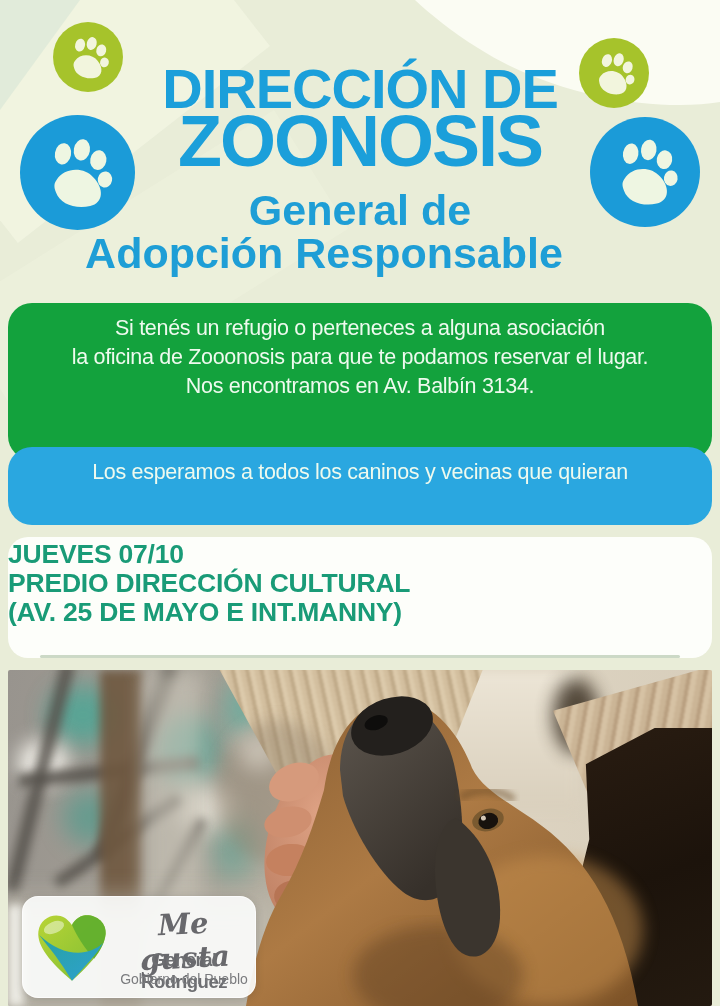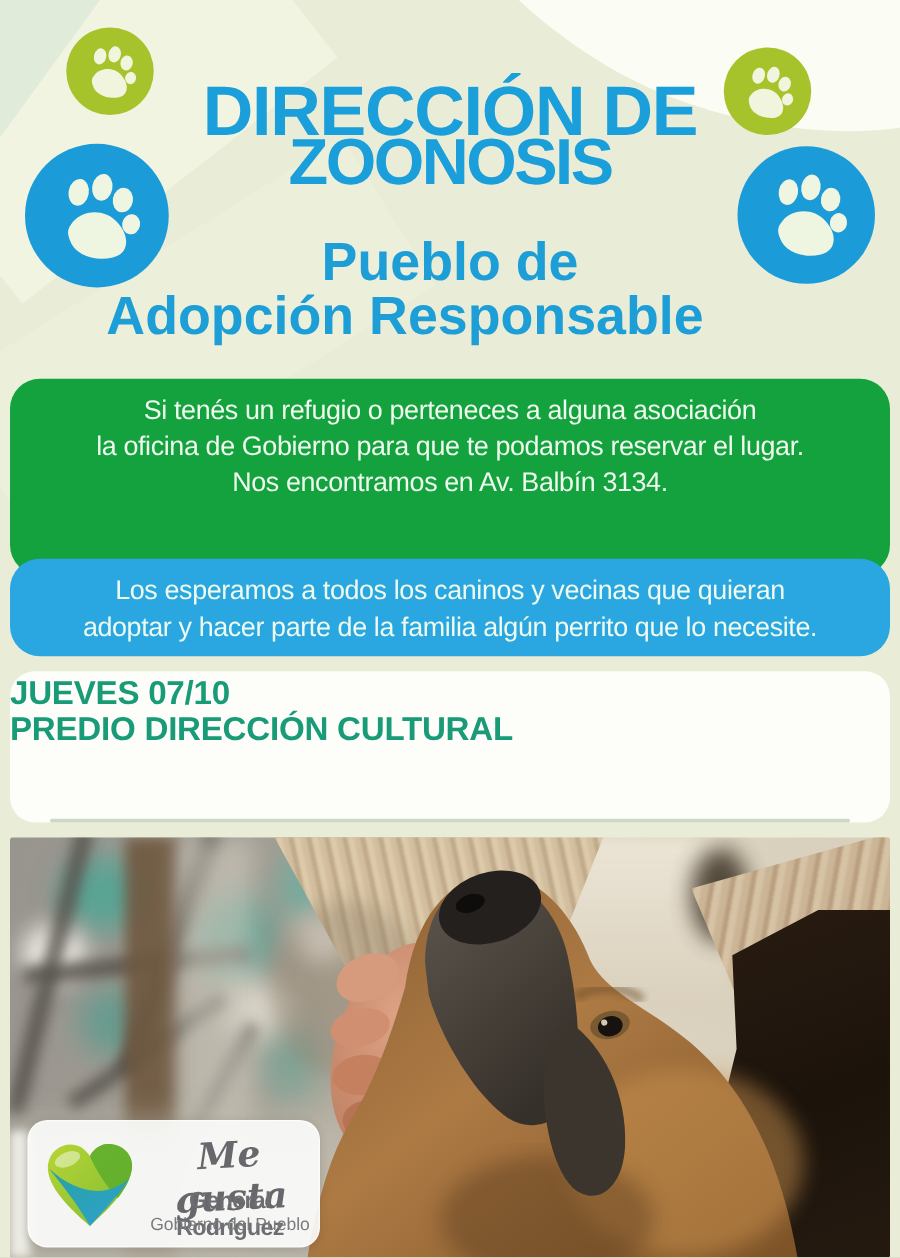--- a/index.html
+++ b/index.html
@@ -23,21 +23,21 @@
   .paw-green { background:#a6c32b; }
   .paw-blue  { background:#1b9bd8; }
   .paw-gl { left:53px;  top:22px;  width:70px;  height:70px; }
   .paw-bl { left:20px;  top:115px; width:115px; height:115px; }
   .paw-gr { left:579px; top:38px;  width:70px;  height:70px; }
   .paw-br { left:590px; top:117px; width:110px; height:110px; }
   
   .title1 { position:absolute; left:0; width:720px; top:56px; text-align:center;
     color:#1b9fda; font-size:56px; font-weight:700; letter-spacing:-1px; }
   .title2 { position:absolute; left:0; width:720px; top:100px; text-align:center;
-    color:#1b9fda; font-size:52px; font-weight:700; letter-spacing:-2px; }
+    color:#1b9fda; font-size:72px; font-weight:700; letter-spacing:-2px; }
   .sub1 { position:absolute; left:0; width:720px; top:186px; text-align:center;
     color:#1e9ed6; font-size:43px; font-weight:700; }
   .sub2 { position:absolute; left:0; width:648px; top:229px; text-align:center;
     color:#1e9ed6; font-size:43px; font-weight:700; }
   
   .box { position:absolute; left:8px; width:704px; border-radius:24px;
     color:#eefaee; text-align:center; }
   .box .ln { white-space:nowrap; font-size:21.5px; letter-spacing:-0.3px; line-height:29px; }
   .box-green { top:303px; height:157px; background:#13a23d; padding-top:11px; }
   .box-blue  { top:447px; height:78px;  background:#2aa7e0; padding-top:10px; }
@@ -132,37 +132,37 @@
           <ellipse cx="50" cy="24" rx="9" ry="12"></ellipse>
       <ellipse cx="70" cy="32" rx="9" ry="11"></ellipse>
           <ellipse cx="81" cy="52" rx="8" ry="9"></ellipse>
       <path d="M28,62 C34,46 56,42 68,52 C82,62 84,78 70,84 C54,91 36,87 30,76 C26,70 26,66 28,62 Z"></path>
     </g>
       </svg>
   </div>
 
   <div class="title1">DIRECCIÓN DE</div>
   <div class="title2">ZOONOSIS</div>
-  <div class="sub1">Pueblo de</div>
+  <div class="sub1">General de</div>
   <div class="sub2">Adopción Responsable</div>
 
   <div class="box box-green">
     <div class="ln">Si tenés un refugio o perteneces a alguna asociación</div>
-    <div class="ln">la oficina de Gobierno para que te podamos reservar el lugar.</div>
+    <div class="ln">la oficina de Zooonosis para que te podamos reservar el lugar.</div>
     <div class="ln">Nos encontramos en Av. Balbín 3134.</div>
   </div>
 
   <div class="box box-blue">
     <div class="ln">Los esperamos a todos los caninos y vecinas que quieran</div>
-    <div class="ln">adoptar y hacer parte de la familia algún perrito que lo necesite.</div>
   </div>
 
   <div class="card">
     <div class="ln">JUEVES 07/10</div>
     <div class="ln">PREDIO DIRECCIÓN CULTURAL</div>
+    <div class="ln">(AV. 25 DE MAYO E INT.MANNY)</div>
   </div>
   <div class="card-underline"></div>
 
   <div class="photo">
 
     <div class="blob" style="left:40px;top:15px;width:70px;height:60px;background:#49a796;filter:blur(12px);opacity:.8;"></div>
     <div class="blob" style="left:150px;top:45px;width:60px;height:70px;background:#3fa090;filter:blur(12px);opacity:.7;"></div>
     <div class="blob" style="left:215px;top:8px;width:45px;height:60px;background:#52b0a0;filter:blur(12px);opacity:.6;"></div>
     <div class="blob" style="left:55px;top:120px;width:55px;height:55px;background:#3b9d8d;filter:blur(12px);opacity:.55;"></div>
     <div class="blob" style="left:205px;top:150px;width:40px;height:60px;background:#45a392;filter:blur(14px);opacity:.5;"></div>

